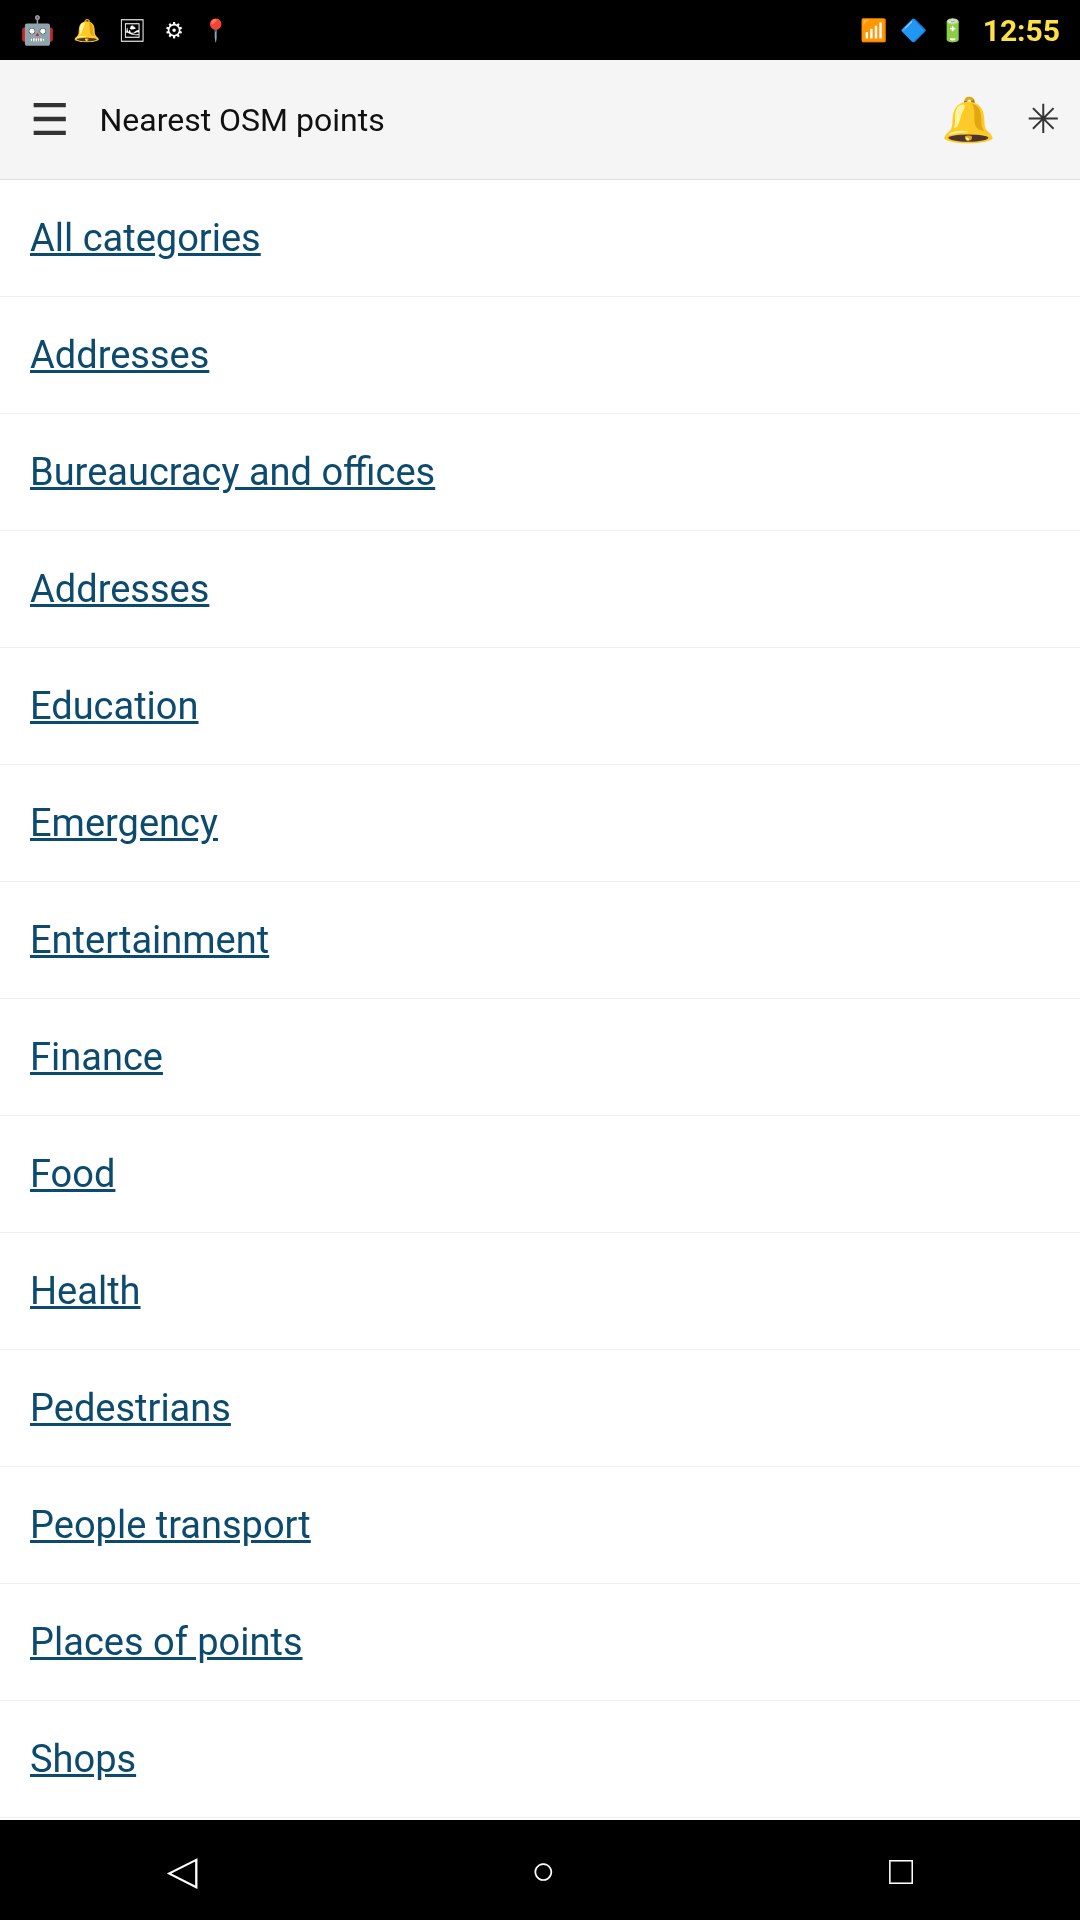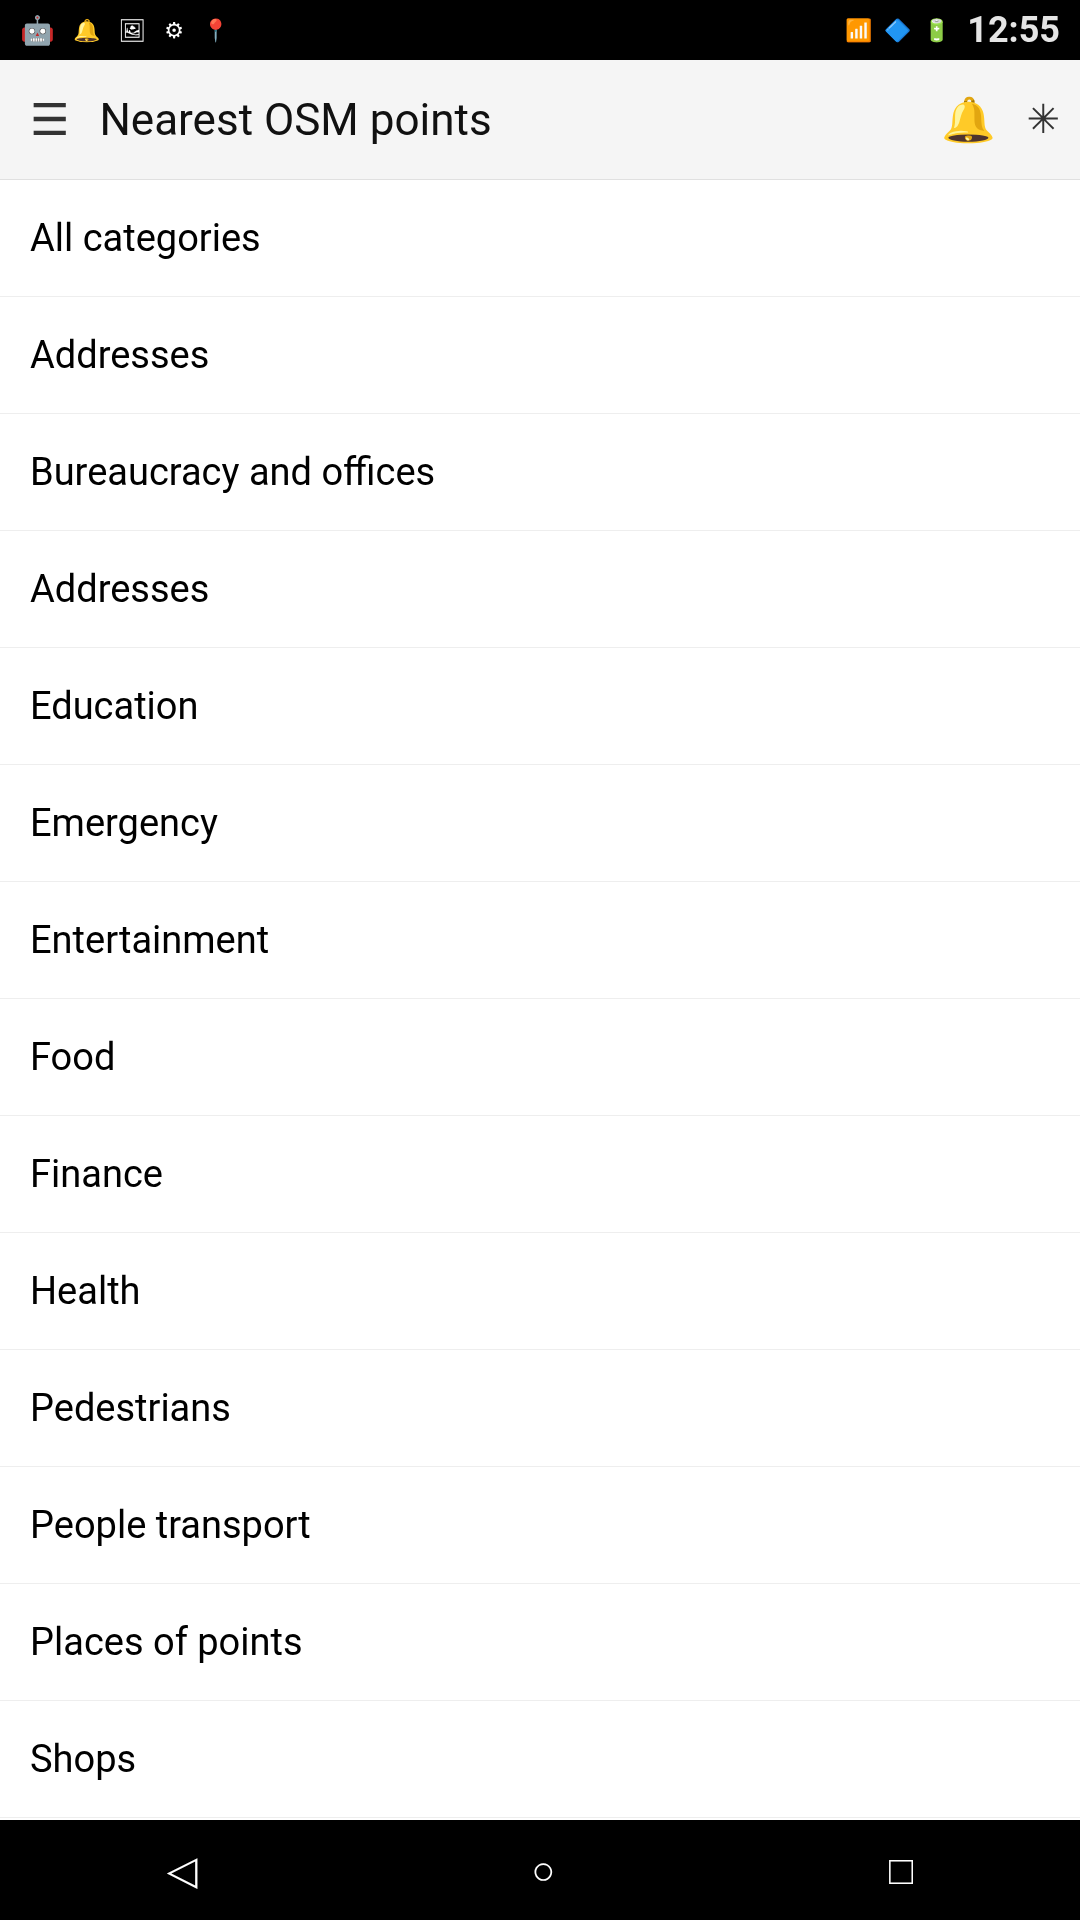--- a/index.html
+++ b/index.html
@@ -37,22 +37,22 @@
       font-size: 28px;
     }
 
     .status-bar-right {
       display: flex;
       align-items: center;
       gap: 16px;
     }
 
     .status-time {
-      color: #e5e5e5;
-      font-size: 36px;
+      color: #fde047;
+      font-size: 30px;
       font-weight: bold;
     }
 
     .status-icons {
       display: flex;
       align-items: center;
       gap: 12px;
     }
 
     .toolbar {
@@ -67,21 +67,21 @@
 
     .menu-icon {
       font-size: 44px;
       color: #333333;
       cursor: pointer;
       padding: 10px;
       margin-right: 20px;
     }
 
     .toolbar-title {
-      font-size: 44px;
+      font-size: 32px;
       font-weight: 400;
       color: #111111;
       flex: 1;
     }
 
     .toolbar-actions {
       display: flex;
       align-items: center;
       gap: 30px;
     }
@@ -101,22 +101,23 @@
       width: 100%;
       padding: 36px 30px;
       border-bottom: 1px solid #eeeeee;
       cursor: pointer;
       display: flex;
       align-items: center;
     }
 
     .list-item-text {
       font-size: 38px;
-      color: #000000;
+      color: #0c4a6e;
       font-weight: 400;
+      text-decoration: underline;
     }
 
     .bottom-nav {
       position: fixed;
       bottom: 0;
       width: 1080px;
       height: 100px;
       background-color: #000000;
       display: flex;
       align-items: center;
@@ -174,24 +175,24 @@
     <div class="list-item">
       <span class="list-item-text">Education</span>
     </div>
     <div class="list-item">
       <span class="list-item-text">Emergency</span>
     </div>
     <div class="list-item">
       <span class="list-item-text">Entertainment</span>
     </div>
     <div class="list-item">
+      <span class="list-item-text">Finance</span>
+    </div>
+    <div class="list-item">
       <span class="list-item-text">Food</span>
-    </div>
-    <div class="list-item">
-      <span class="list-item-text">Finance</span>
     </div>
     <div class="list-item">
       <span class="list-item-text">Health</span>
     </div>
     <div class="list-item">
       <span class="list-item-text">Pedestrians</span>
     </div>
     <div class="list-item">
       <span class="list-item-text">People transport</span>
     </div>

